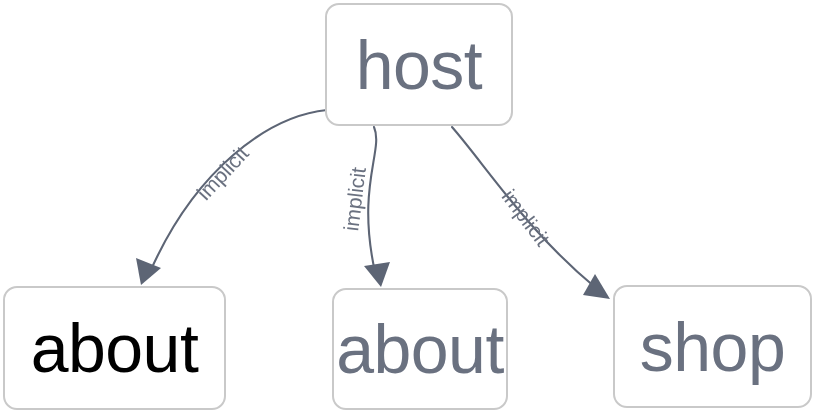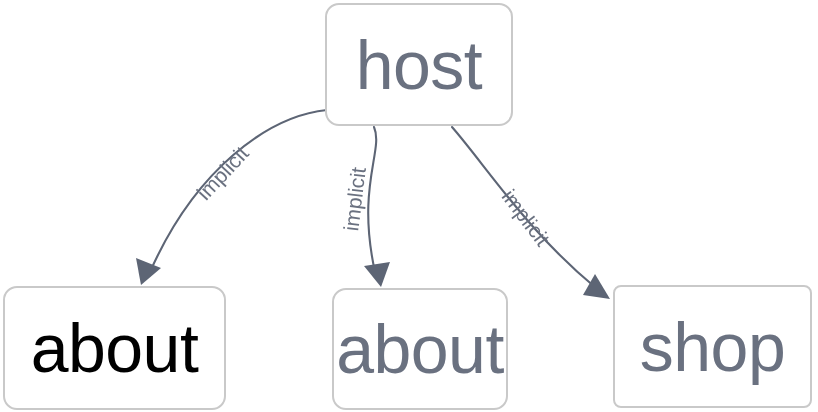--- a/index.html
+++ b/index.html
@@ -99,17 +99,17 @@
   </div>
 
   <div class="node-box" id="node-about" style="left: 3px; top: 286px; width: 223px; height: 124px; background: rgb(255, 255, 255); border-color: rgb(201, 201, 201);">
     <span class="node-label" style="color: #000000;">about</span>
   </div>
 
   <div class="node-box" id="node-cart" style="left: 332px; top: 288px; width: 176px; height: 122px; background: rgb(255, 255, 255); border-color: rgb(201, 201, 201);">
     <span class="node-label" style="color: rgb(106, 113, 128);">about</span>
   </div>
 
-  <div class="node-box" id="node-shop" style="left: 613px; top: 285px; width: 199px; height: 123px; background: rgb(255, 255, 255); border-color: rgb(201, 201, 201); border-radius: 8px;">
+  <div class="node-box" id="node-shop" style="left: 613px; top: 285px; width: 199px; height: 123px; background: rgb(255, 255, 255); border-color: rgb(201, 201, 201);">
     <span class="node-label" style="color: rgb(106, 113, 128);">shop</span>
   </div>
 
 </div>
 
 </body></html>

